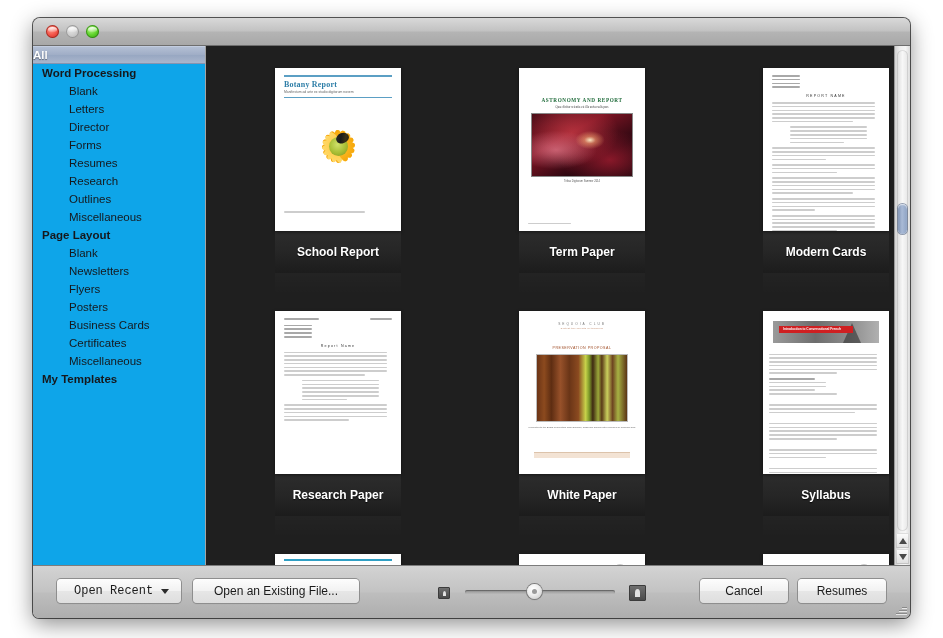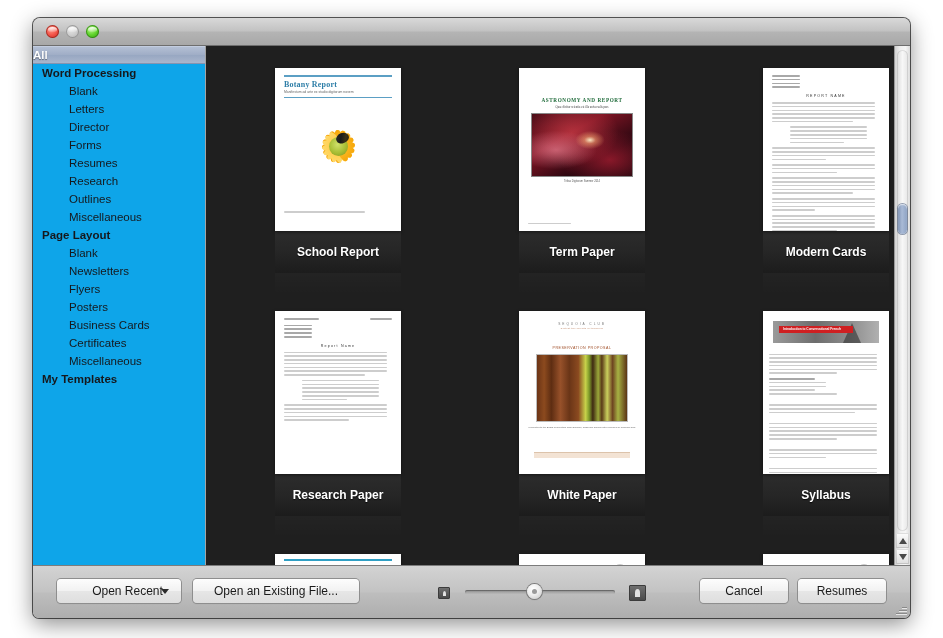--- a/index.html
+++ b/index.html
@@ -311,21 +311,21 @@
     background: linear-gradient(to bottom, #fdfdfd 0%, #f2f2f2 48%, #e6e6e6 52%, #dedede 100%);
     box-shadow: 0 0 0 1px #8e8e8e, 0 1px 1px rgba(0,0,0,0.18);
     font-size: 12px;
     color: #1b1b1b;
     display: flex;
     align-items: center;
     justify-content: center;
     box-sizing: border-box;
     cursor: default;
   }
-  #btn-open-recent { left: 24px; width: 124px; justify-content: center; padding-left: 17px; }
+  #btn-open-recent { left: 24px; width: 124px; justify-content: flex-start; padding-left: 17px; font-family: Liberation Mono, monospace; }
   #btn-open-recent .caret {
     position: absolute; right: 12px; top: 10px;
     width: 0; height: 0;
     border-left: 4px solid transparent;
     border-right: 4px solid transparent;
     border-top: 5px solid #2b2b2b;
   }
   #btn-open-existing { left: 160px; width: 166px; }
   #btn-cancel { right: 122px; width: 88px; }
   #btn-choose { right: 24px; width: 88px; }

